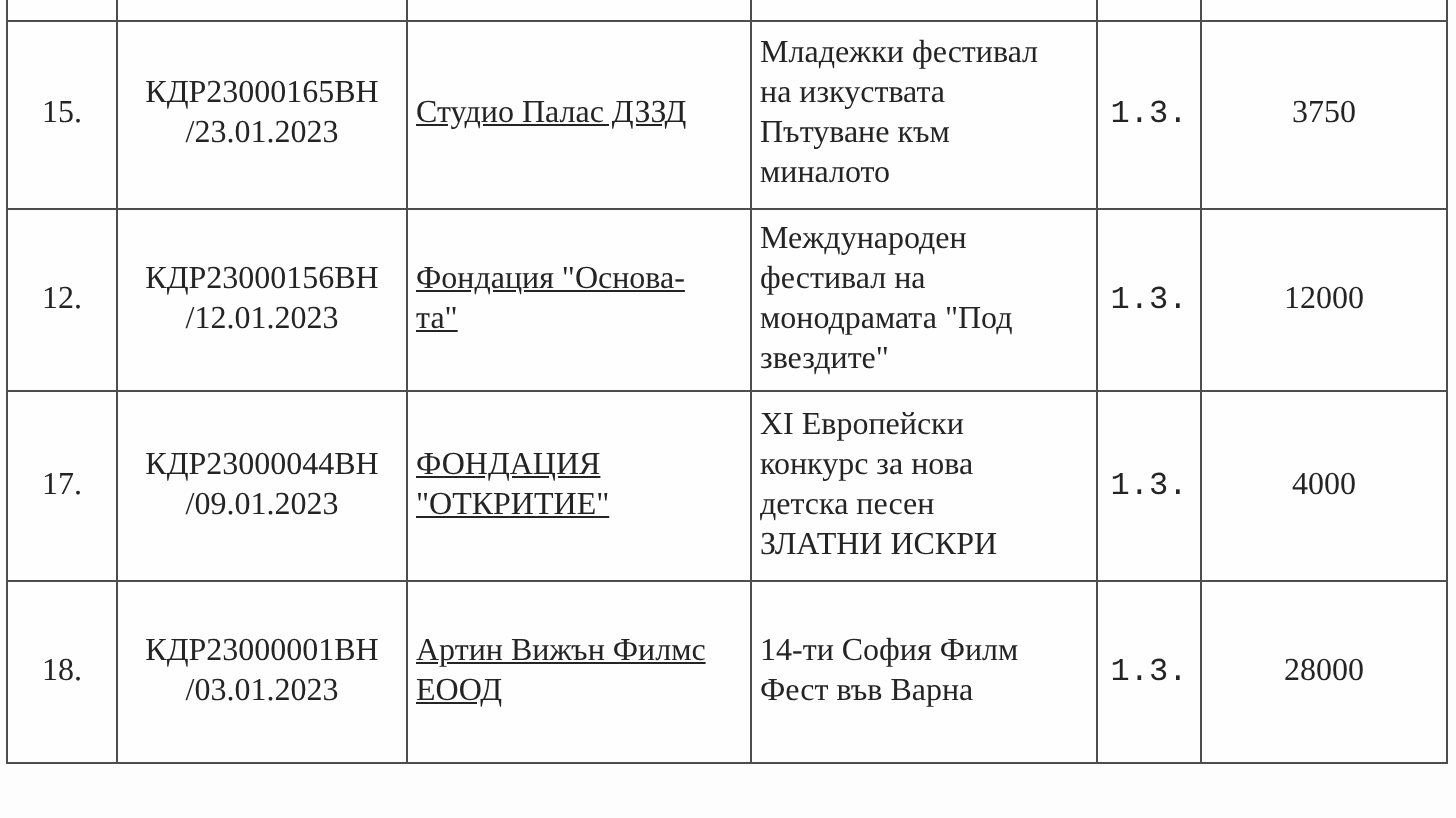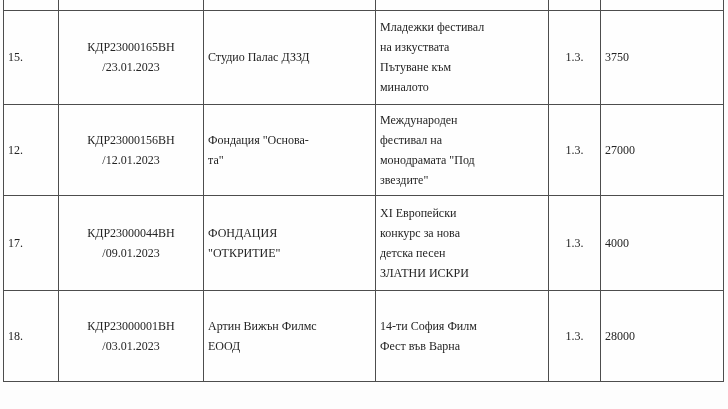--- a/index.html
+++ b/index.html
@@ -21,57 +21,59 @@
     left: 3px;
     top: 0;
     border-collapse: collapse;
     table-layout: fixed;
     width: 720px;
     color: #242424;
   }
   table.doc-table td {
     border: 1.5px solid #4d4d4d;
     vertical-align: middle;
-    font-size: 12px;
+    font-size: 16px;
     line-height: 20px;
     padding: 2px 4px;
     overflow: hidden;
     background: #fefefe;
   }
   tr.partial { height: 10px; }
   tr.partial td { border-top: none; }
   tr.r0 { height: 94px; }
   tr.r1 { height: 91px; }
   tr.r2 { height: 95px; }
   tr.r3 { height: 91px; }
   td.num {
-    text-align: left;
+    text-align: center;
     padding-right: 6px;
     font-size: 14.5px;
   }
   td.doc {
     padding-left: 8px;
     white-space: pre-line;
     text-align: center;
   }
   td.org {
     padding-left: 8px;
     white-space: pre-line;
+    text-decoration: underline;
   }
   td.desc {
     padding-left: 8px;
     white-space: pre-line;
   }
   td.code {
     text-align: center;
     padding-left: 2px;
     padding-right: 10px;
+    font-family: Liberation Mono, monospace;
   }
   td.amount {
-    text-align: left;
+    text-align: center;
     padding-right: 6px;
   }
 </style>
 </head>
 <body>
 
 <div class="page">
   <table class="doc-table">
     <colgroup>
       <col style="width:55px">
@@ -106,21 +108,21 @@
         <td class="num">12.</td>
         <td class="doc">КДР23000156ВН
 /12.01.2023</td>
         <td class="org">Фондация "Основа-
 та"</td>
         <td class="desc">Международен
 фестивал на
 монодрамата "Под
 звездите"</td>
         <td class="code">1.3.</td>
-        <td class="amount">27000</td>
+        <td class="amount">12000</td>
       </tr>
       <tr class="r2">
         <td class="num">17.</td>
         <td class="doc">КДР23000044ВН
 /09.01.2023</td>
         <td class="org">ФОНДАЦИЯ
 "ОТКРИТИЕ"</td>
         <td class="desc">XI Европейски
 конкурс за нова
 детска песен

